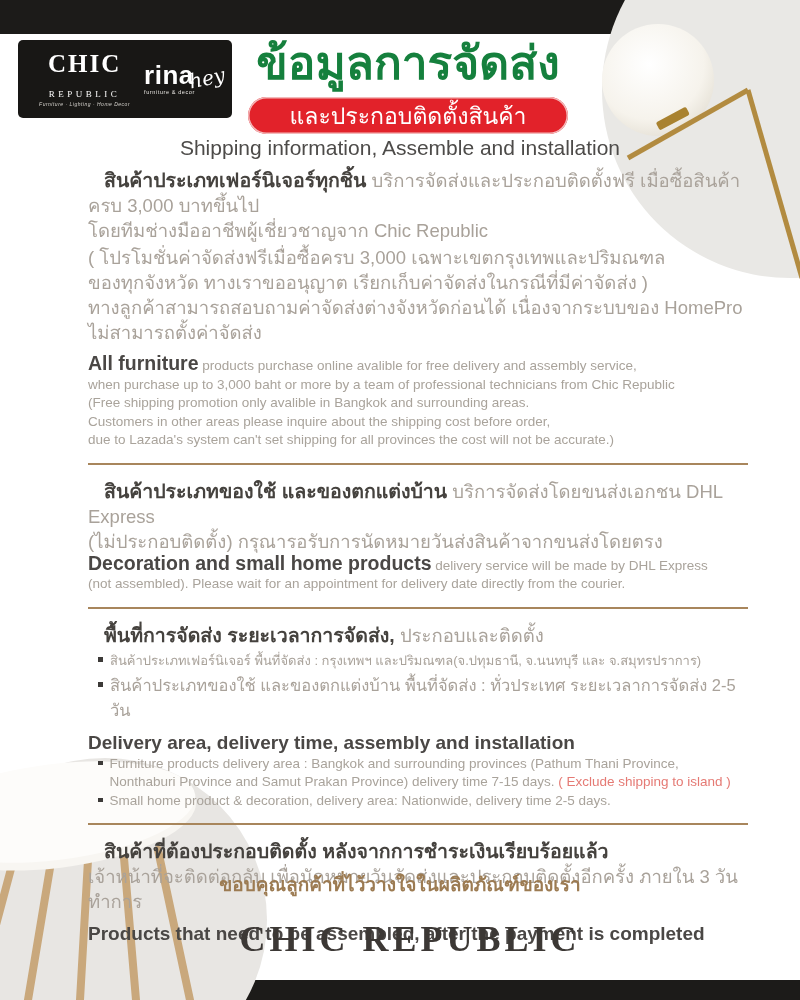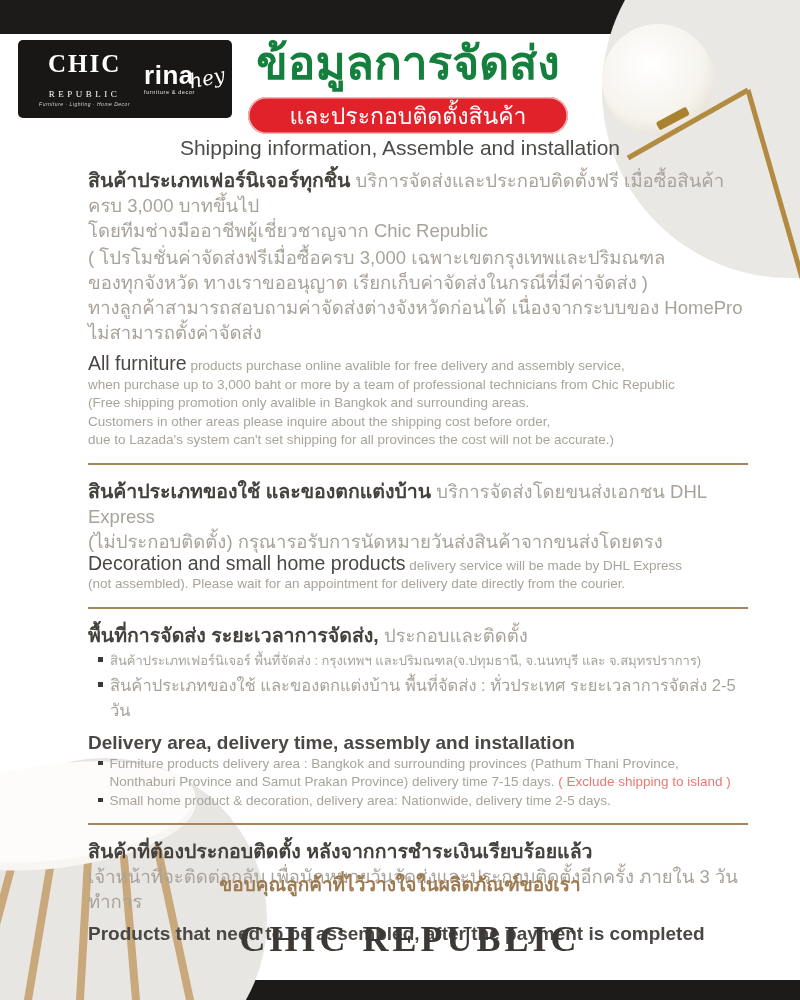--- a/index.html
+++ b/index.html
@@ -44,23 +44,23 @@
   }
   .subtitle {
     position:absolute; top:136px; left:0; width:800px; text-align:center;
     font-size:21px; color:#4d4b49;
   }
 
   .content { position:absolute; top:168px; left:0; width:800px; z-index:3;
     padding:0 50px 0 88px; }
   .th-lead { font-weight:bold; color:#45423e; }
   .th-line { font-size:18.5px; line-height:25px; color:#a9a29a; }
-  .th-line .th-lead { font-size:19.5px; }
+  .th-line .th-lead { font-size:19.5px;margin-left:16px; }
   .en-line { font-size:13.5px; line-height:18.5px; color:#a9a39b; }
-  .en-lead { font-weight:normal; color:#4a4745; font-size:19.5px;text-align:right; }
+  .en-lead { font-weight:bold; color:#4a4745; font-size:19.5px;text-align:right; }
   .en-head { font-size:19px; line-height:24px; font-weight:bold; color:#4a4745; }
   .red-inline { color:#e57a74; }
   .divider { height:2px; background:#a8865c; margin:13px 0 14px 0; width:660px; }
   .bullets { margin-left:10px; }
   .brow { display:flex; }
   .bullet-dot { width:5px; height:5px; background:#3c3a38; margin:9px 7px 0 0; flex:none; }
   .bullet-dot.sm { margin-top:6px; width:4.5px; height:4.5px; }
 
   .footer { position:absolute; top:872px; left:0; width:800px; text-align:center; z-index:3;font-weight:bold; }
   .thanks { font-size:19px; color:#9c7b52; line-height:26px; }

